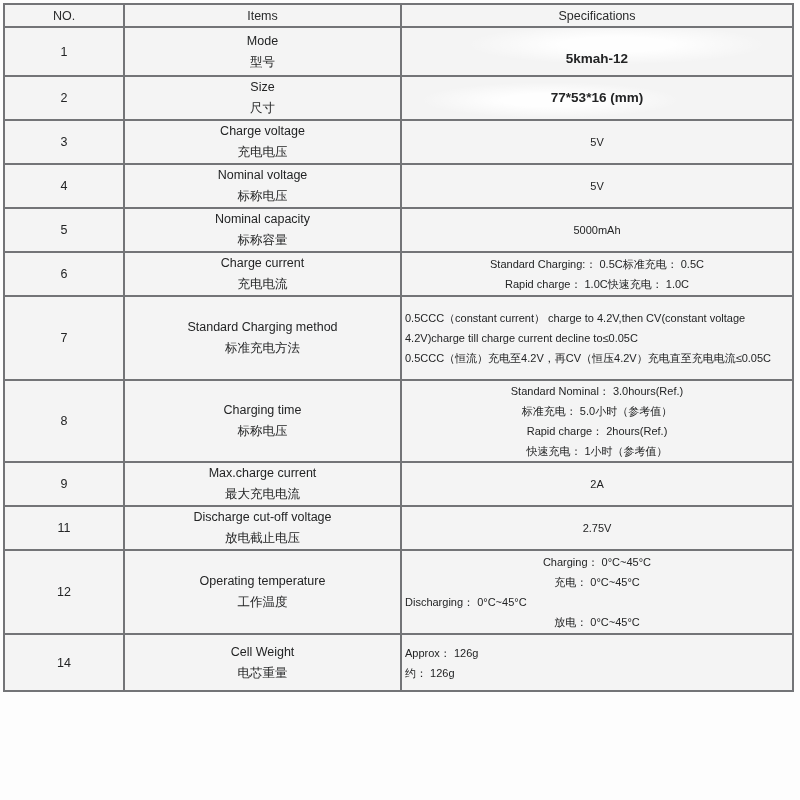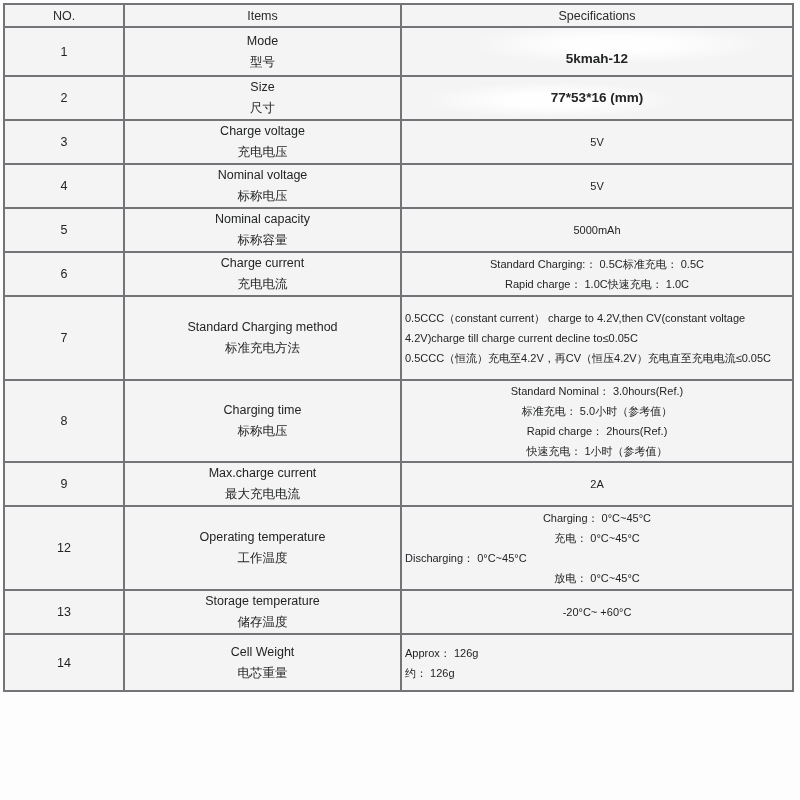--- a/index.html
+++ b/index.html
@@ -167,41 +167,41 @@
         <tr class="row row-9">
           <td class="no-cell">9</td>
           <td class="items-cell">
             <div class="item-en">Max.charge current</div>
             <div class="item-zh">最大充电电流</div>
           </td>
           <td class="spec-cell">
             <div class="spec-line align-center">2A</div>
           </td>
         </tr>
+        <tr class="row row-11">
+          <td class="no-cell">11</td>
+          <td class="items-cell">
+            <div class="item-en">Discharge cut-off voltage</div>
+            <div class="item-zh">放电截止电压</div>
+          </td>
+          <td class="spec-cell">
+            <div class="spec-line align-center">2.75V</div>
+          </td>
+        </tr>
         <tr class="row row-12">
           <td class="no-cell">12</td>
           <td class="items-cell">
             <div class="item-en">Operating temperature</div>
             <div class="item-zh">工作温度</div>
           </td>
           <td class="spec-cell">
             <div class="spec-line align-center">Charging： 0°C~45°C</div>
             <div class="spec-line align-center">充电： 0°C~45°C</div>
             <div class="spec-line align-left">Discharging： 0°C~45°C</div>
             <div class="spec-line align-center">放电： 0°C~45°C</div>
-          </td>
-        </tr>
-        <tr class="row row-13">
-          <td class="no-cell">13</td>
-          <td class="items-cell">
-            <div class="item-en">Storage temperature</div>
-            <div class="item-zh">储存温度</div>
-          </td>
-          <td class="spec-cell">
-            <div class="spec-line align-center">-20°C~ +60°C</div>
           </td>
         </tr>
         <tr class="row row-14">
           <td class="no-cell">14</td>
           <td class="items-cell">
             <div class="item-en">Cell Weight</div>
             <div class="item-zh">电芯重量</div>
           </td>
           <td class="spec-cell">
             <div class="spec-line align-left">Approx： 126g</div>

